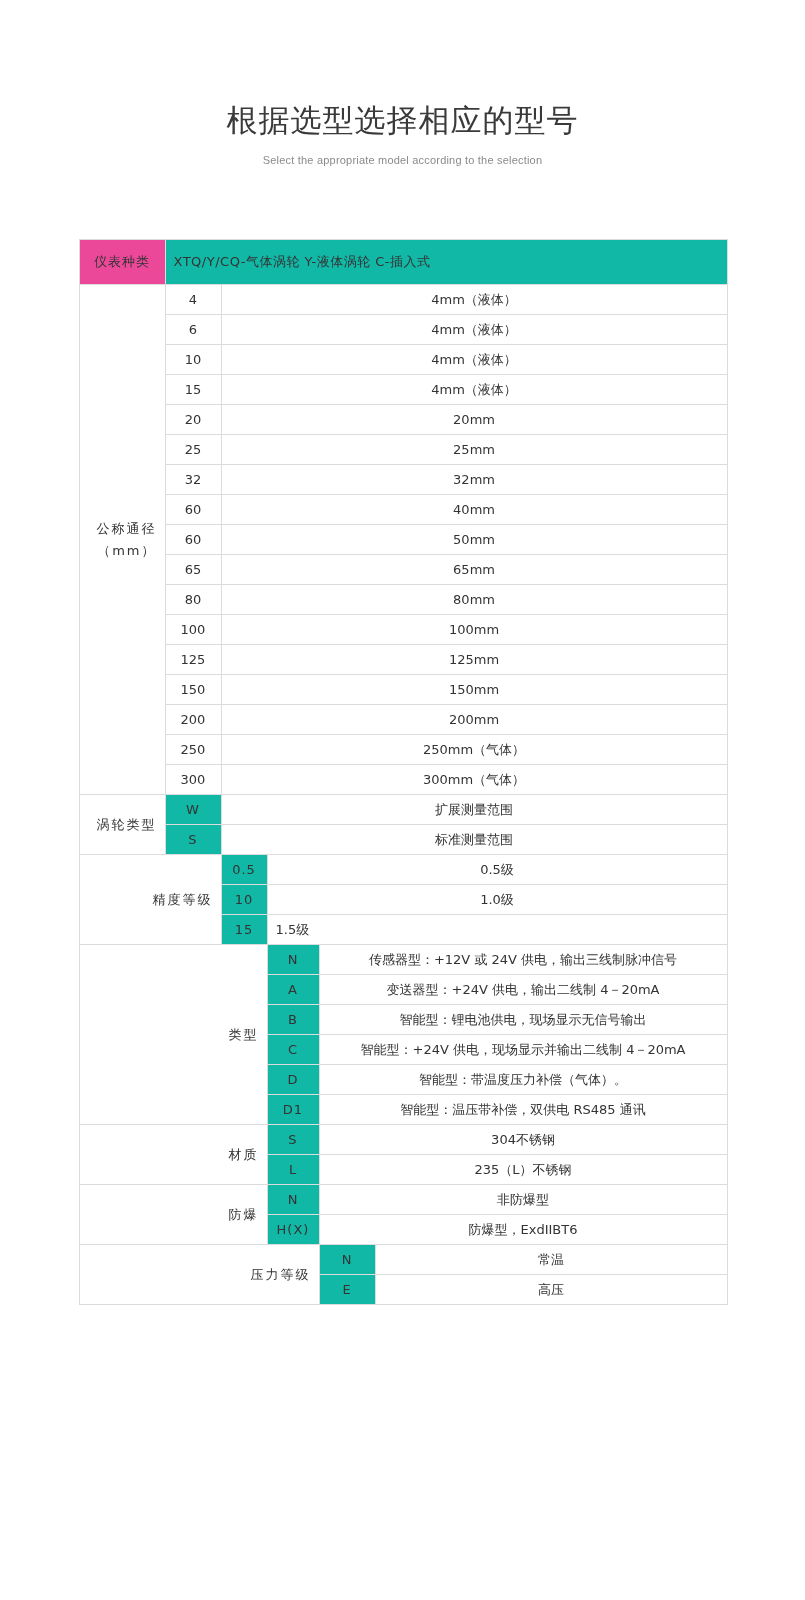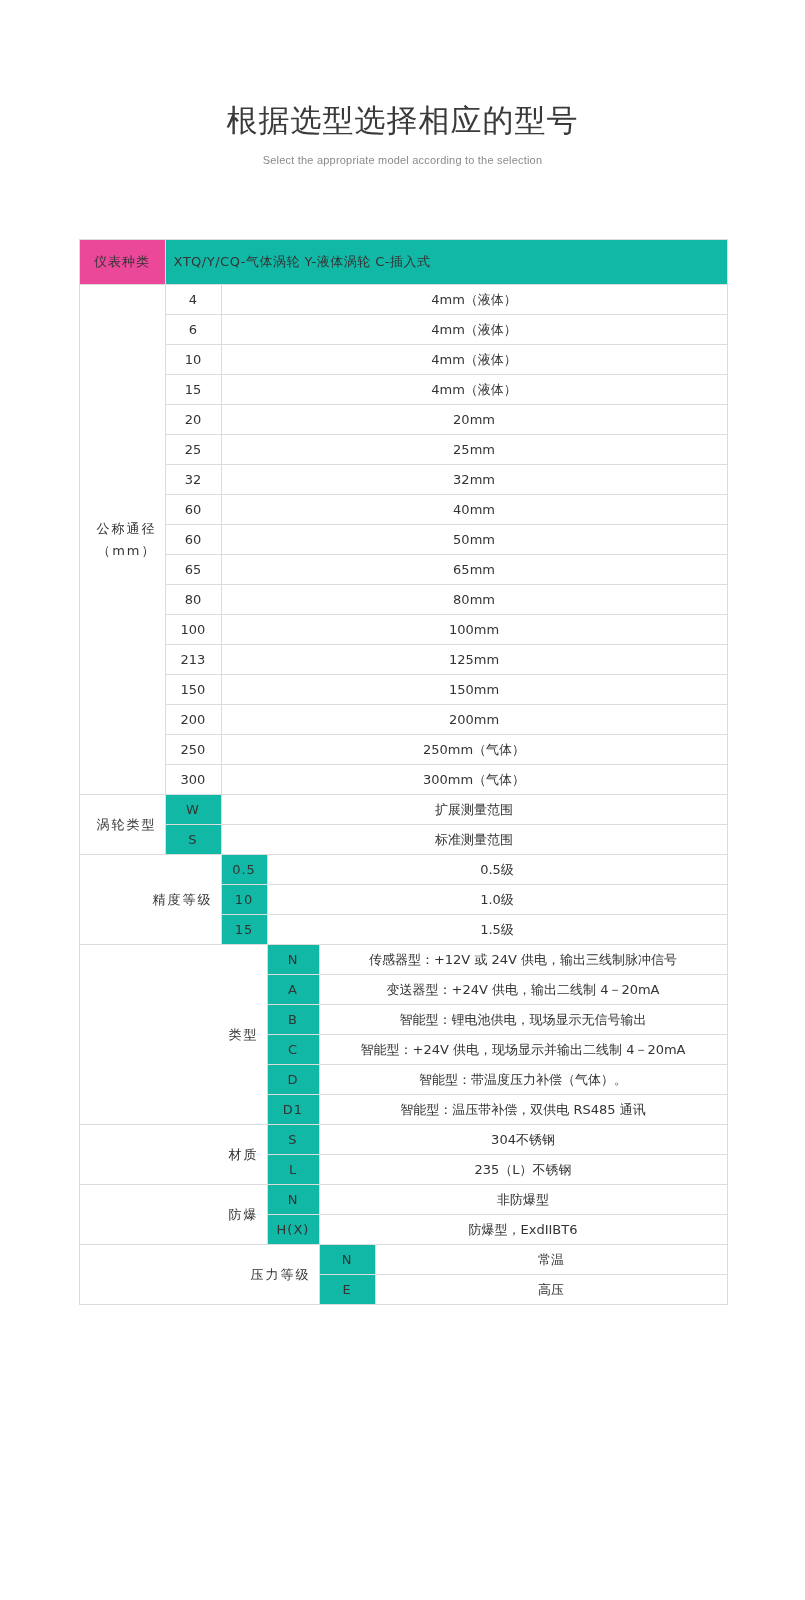--- a/index.html
+++ b/index.html
@@ -96,21 +96,21 @@
     text-align: center;
     font-size: 13px;
     letter-spacing: 1px;
   }
   .desc {
     text-align: center;
     padding-left: 10px;
     font-size: 13px;
   }
   .desc-center {
-    text-align: center;
+    text-align: left;
     font-size: 13px;
   }
 </style>
 </head>
 <body>
 
 <div class="page">
 
   <div class="header">
     <h1 class="title-cn">根据选型选择相应的型号</h1>
@@ -180,21 +180,21 @@
         </tr>
         <tr>
           <td class="code">80</td>
           <td class="desc" colspan="4">80mm</td>
         </tr>
         <tr>
           <td class="code">100</td>
           <td class="desc" colspan="4">100mm</td>
         </tr>
         <tr>
-          <td class="code">213</td>
+          <td class="code">125</td>
           <td class="desc" colspan="4">125mm</td>
         </tr>
         <tr>
           <td class="code">150</td>
           <td class="desc" colspan="4">150mm</td>
         </tr>
         <tr>
           <td class="code">200</td>
           <td class="desc" colspan="4">200mm</td>
         </tr>

